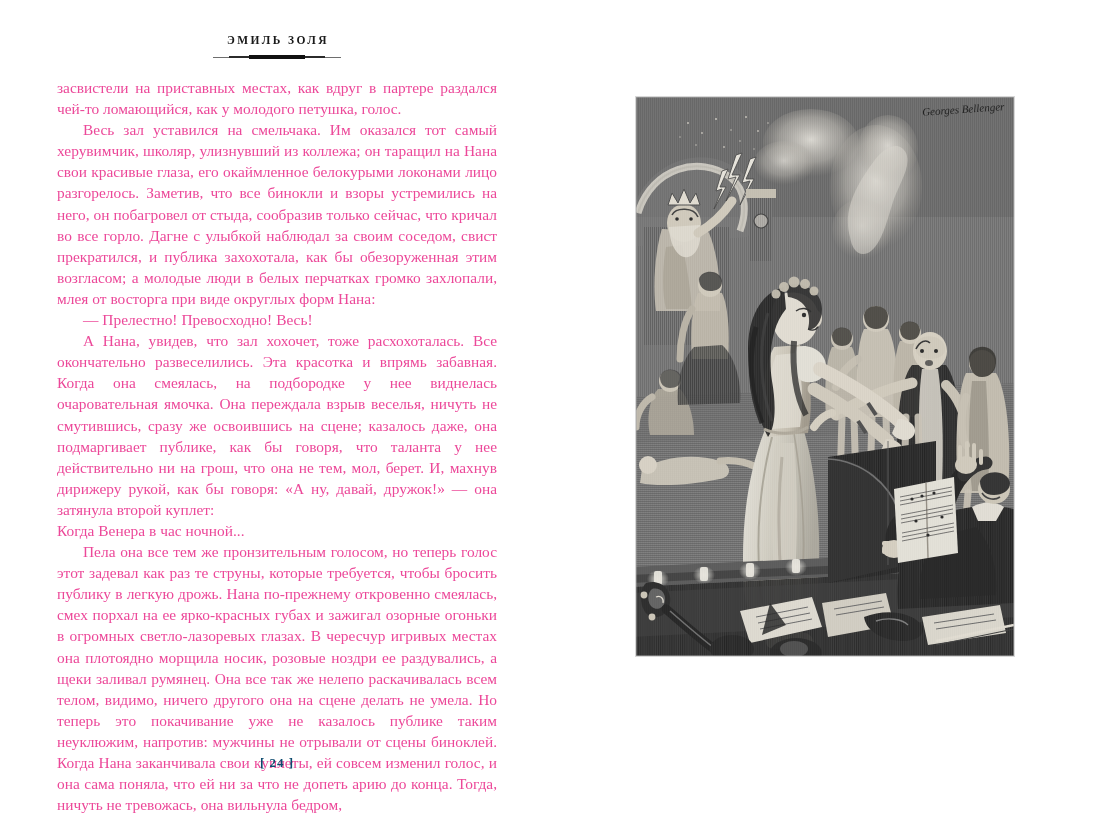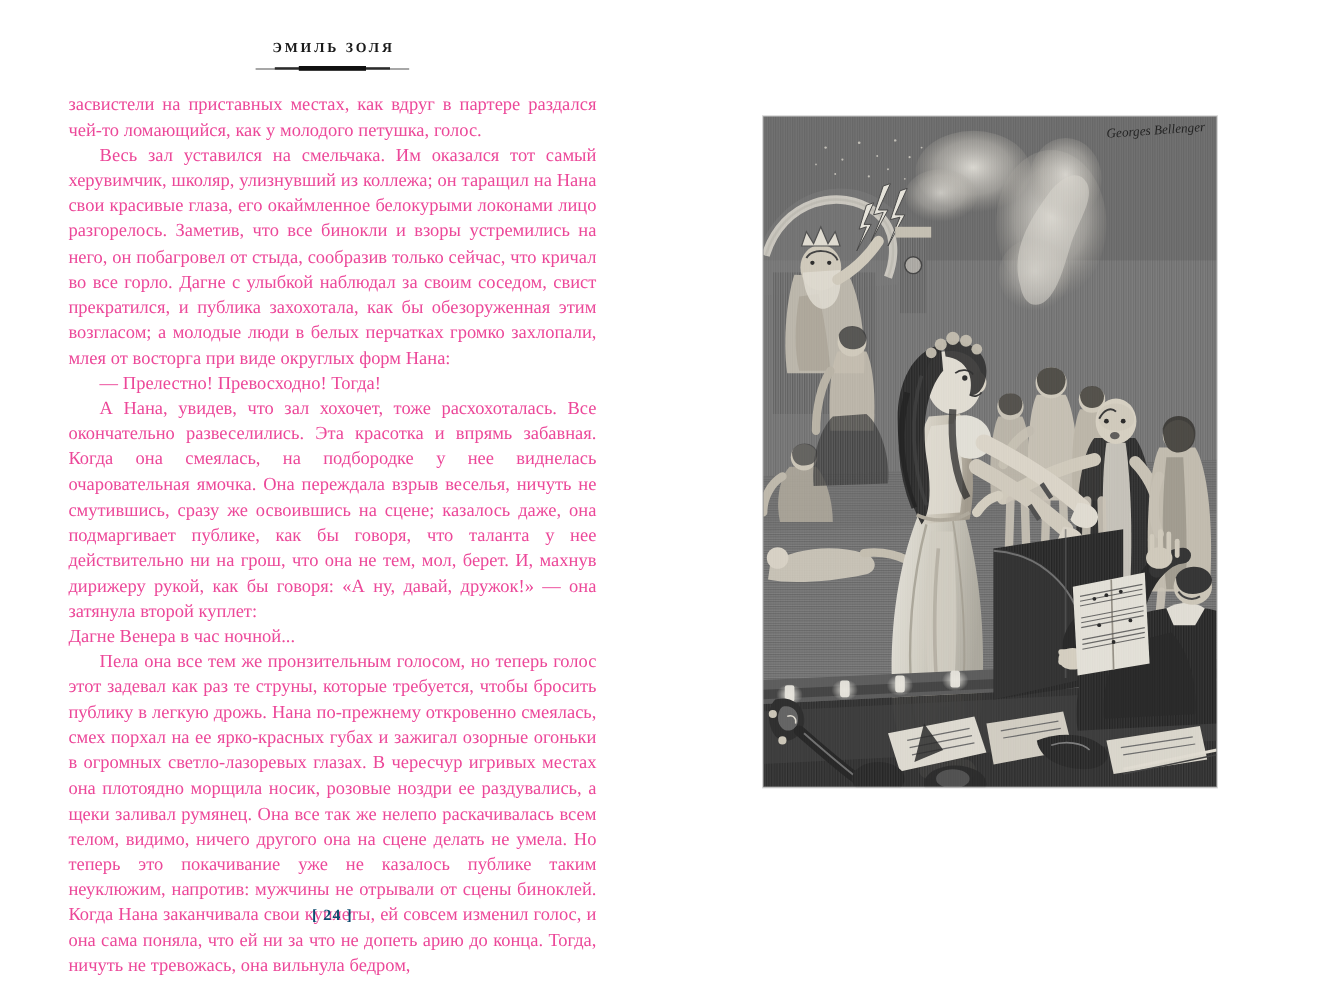--- a/index.html
+++ b/index.html
@@ -152,24 +152,24 @@
 
     <div class="head-rule">
       <div class="hairline"></div>
       <div class="mid"></div>
       <div class="thick"></div>
     </div>
 
     <div class="body-text">
       <p class="no-indent">засвистели на приставных местах, как вдруг в партере раздался чей-то ломающийся, как у молодого петушка, голос.</p>
       <p>Весь зал уставился на смельчака. Им оказался тот самый херувимчик, школяр, улизнувший из коллежа; он таращил на Нана свои красивые глаза, его окаймленное белокурыми локонами лицо разгорелось. Заметив, что все бинокли и взоры устремились на него, он побагровел от стыда, сообразив только сейчас, что кричал во все горло. Дагне с улыбкой наблюдал за своим соседом, свист прекратился, и публика захохотала, как бы обезоруженная этим возгласом; а молодые люди в белых перчатках громко захлопали, млея от восторга при виде округлых форм Нана:</p>
-      <p>— Прелестно! Превосходно! Тогда!</p>
+      <p>— Прелестно! Превосходно! Весь!</p>
       <p>А Нана, увидев, что зал хохочет, тоже расхохоталась. Все окончательно развеселились. Эта красотка и впрямь забавная. Когда она смеялась, на подбородке у нее виднелась очаровательная ямочка. Она переждала взрыв веселья, ничуть не смутившись, сразу же освоившись на сцене; казалось даже, она подмаргивает публике, как бы говоря, что таланта у нее действительно ни на грош, что она не тем, мол, берет. И, махнув дирижеру рукой, как бы говоря: «А ну, давай, дружок!» — она затянула второй куплет:</p>
 
-      <p class="verse">Дагне Венера в час ночной...</p>
+      <p class="verse">Когда Венера в час ночной...</p>
 
       <p>Пела она все тем же пронзительным голосом, но теперь голос этот задевал как раз те струны, которые требуется, чтобы бросить публику в легкую дрожь. Нана по-прежнему откровенно смеялась, смех порхал на ее ярко-красных губах и зажигал озорные огоньки в огромных светло-лазоревых глазах. В чересчур игривых местах она плотоядно морщила носик, розовые ноздри ее раздувались, а щеки заливал румянец. Она все так же нелепо раскачивалась всем телом, видимо, ничего другого она на сцене делать не умела. Но теперь это покачивание уже не казалось публике таким неуклюжим, напротив: мужчины не отрывали от сцены биноклей. Когда Нана заканчивала свои куплеты, ей совсем изменил голос, и она сама поняла, что ей ни за что не допеть арию до конца. Тогда, ничуть не тревожась, она вильнула бедром,</p>
     </div>
   </div>
 
   <div class="folio">[ 24 ]</div>
 
   <div class="plate">
     <svg width="378" height="559" viewBox="0 0 378 559" xmlns="http://www.w3.org/2000/svg" role="img">
       <defs>

